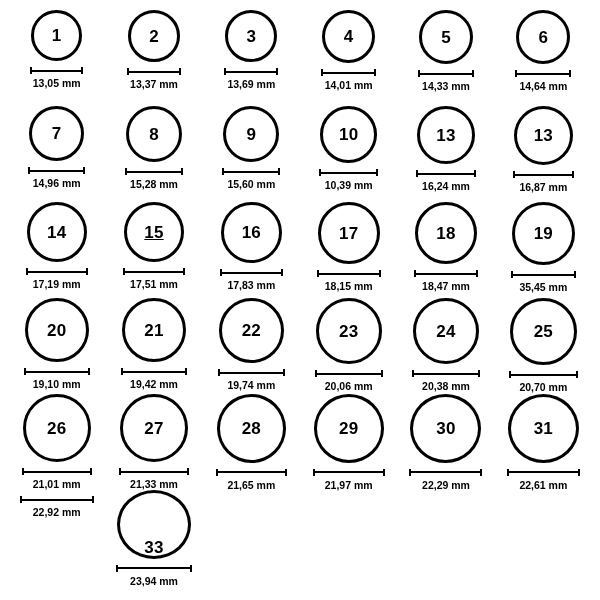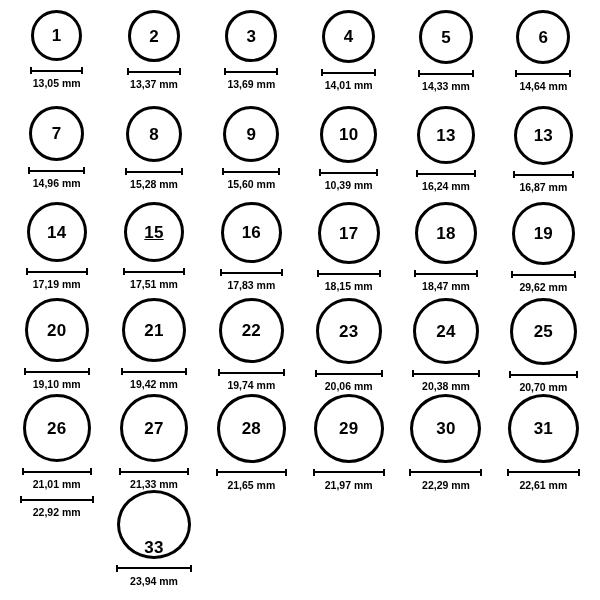--- a/index.html
+++ b/index.html
@@ -242,21 +242,21 @@
         </div>
         <div class="mm">18,47 mm</div>
       </div>
       <div class="cell">
         <div class="ring" style="width: 63px; height: 63px;">
           <span class="ring-label">19</span>
         </div>
         <div class="dimension">
           <div class="dim-line" style="width: 61px;"></div>
         </div>
-        <div class="mm">29,62 mm</div>
+        <div class="mm">35,45 mm</div>
       </div>
       <div class="cell">
         <div class="ring" style="width: 64px; height: 64px; text-align: center;">
           <span class="ring-label">20</span>
         </div>
         <div class="dimension">
           <div class="dim-line" style="width: 62px;"></div>
         </div>
         <div class="mm">19,10 mm</div>
       </div>

